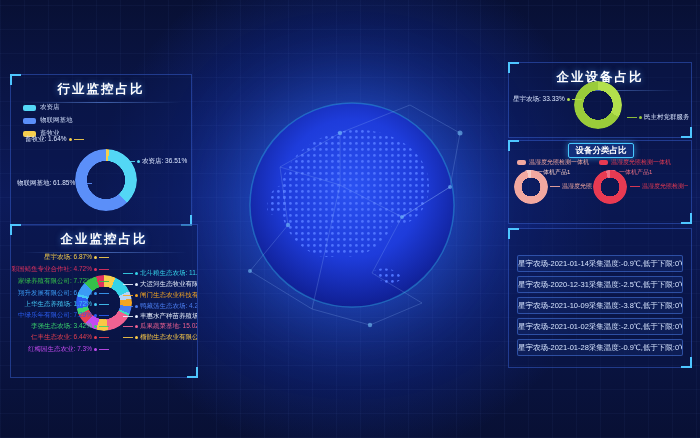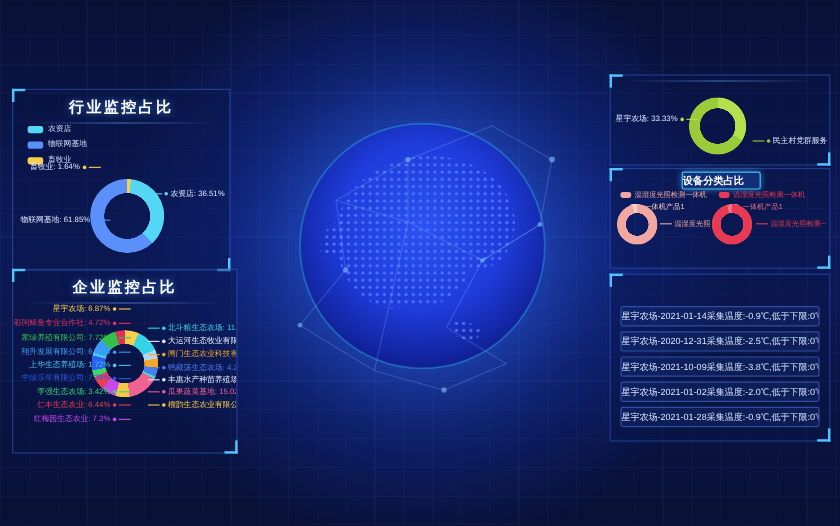--- a/index.html
+++ b/index.html
@@ -65,21 +65,21 @@
   .cl{position:absolute;display:flex;align-items:center;gap:2px;height:8px;white-space:nowrap;}
   .cl .t{font-size:6.5px;}
   .dot{width:3px;height:3px;border-radius:50%;flex:0 0 auto;}
   .tick{width:10px;height:1px;flex:0 0 auto;opacity:.9;}
   .colL{position:absolute;left:2px;width:98px;top:0;height:100%;}
   .colL .cl{right:2px;left:auto;justify-content:flex-end;width:96px;}
   .colR{position:absolute;left:112px;right:0;top:0;height:100%;overflow:hidden;}
   .colR .cl{left:0;max-width:74px;overflow:hidden;}
   
   .cat-title{position:absolute;left:59px;top:2px;width:64px;height:13px;line-height:13px;
-    font-size:8.5px;font-weight:bold;color:#fff;border:1px solid #46c8ff;
+    text-align:center;font-size:8.5px;font-weight:bold;color:#fff;border:1px solid #46c8ff;
     border-radius:2px;background:rgba(24,64,150,.6);box-shadow:0 0 6px rgba(70,180,255,.6);}
   .cat-leg{position:absolute;display:flex;align-items:center;gap:3px;white-space:nowrap;}
   .cat-leg .sw{width:9px;height:5px;}
   .cat-leg .lg{font-size:6px;}
   .cat-call{position:absolute;display:flex;align-items:center;gap:2px;font-size:6px;
     white-space:nowrap;overflow:hidden;}
   
   .alarm-list{position:absolute;left:8px;right:8px;top:26px;}
   .alarm-row{height:15px;line-height:15px;margin-bottom:4px;text-align:center;
     border:1px solid rgba(86,140,255,.45);background:rgba(26,54,130,.28);
@@ -247,20 +247,21 @@
         </div>
       <div class="cl" style="top:108px;">
           <span class="tick" style="background: rgb(249, 200, 70);"></span>
           <span class="dot" style="background: rgb(249, 200, 70);"></span>
           <span class="t" style="color: rgb(249, 200, 70);">榴韵生态农业有限公司: 6.87%</span>
         </div>
     </div>
   </section>
 
   <section class="panel" id="p-entdev">
+    <h2 class="ptitle">企业设备占比</h2>
     <div class="pline"></div>
     <div class="donut d-entdev" style="background: conic-gradient(rgb(179, 224, 76) 0deg, rgb(179, 224, 76) 119.988deg, rgb(154, 204, 58) 119.988deg, rgb(154, 204, 58) 360deg);"></div>
     <div class="cl" style="left:4px;top:32px;">
       <span class="t" style="color: rgb(219, 230, 255);">星宇农场: 33.33%</span>
       <span class="dot" style="background: rgb(179, 224, 76);"></span>
       <span class="tick" style="background: rgb(179, 224, 76);"></span>
     </div>
     <div class="cl" style="left:118px;top:50px;max-width:62px;overflow:hidden;">
       <span class="tick" style="background: rgb(154, 204, 58);"></span>
       <span class="dot" style="background: rgb(154, 204, 58);"></span>

